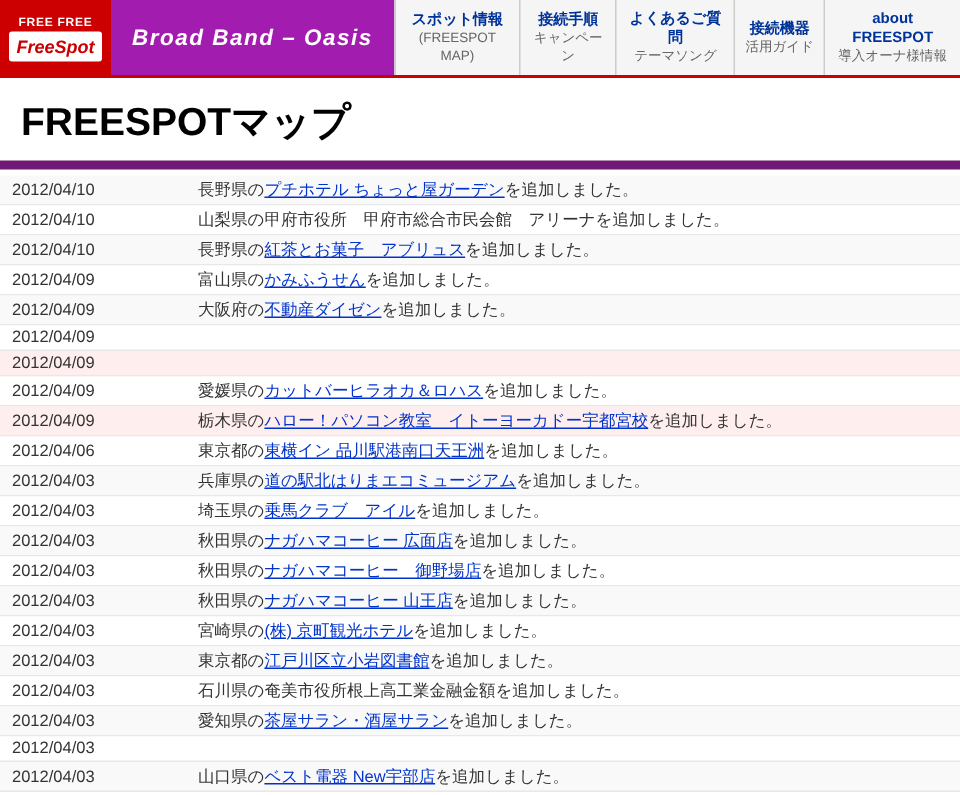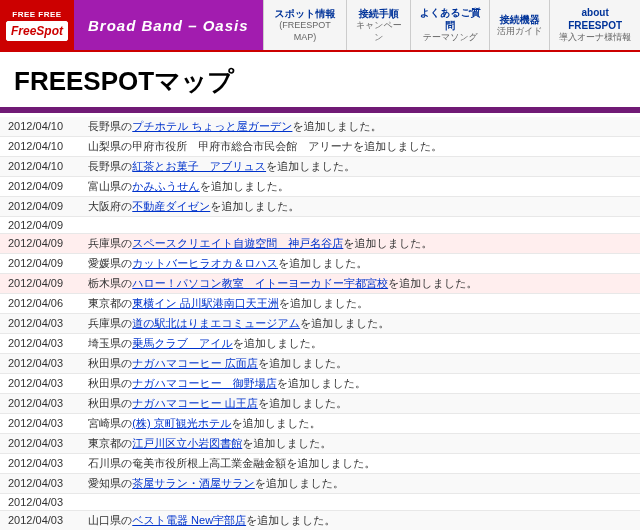--- a/index.html
+++ b/index.html
@@ -75,20 +75,21 @@
     
     #content {
       padding: 4px 0;
     }
 
     .entry-row {
       display: flex;
       align-items: baseline;
       padding: 2px 8px;
       border-bottom: 1px solid #e8e8e8;
+      gap: 44px;
     }
     .entry-row:nth-child(odd) { background: #f9f9f9; }
     .entry-row:nth-child(even) { background: #fff; }
 
     .entry-date {
       color: #333;
       min-width: 80px;
       font-size: 11px;
       flex-shrink: 0;
     }
@@ -200,21 +201,20 @@
     </div>
     <div class="entry-row">
       <span class="entry-date">2012/04/09</span>
       <span class="entry-text">大阪府の<a class="entry-link" href="#">不動産ダイゼン</a>を追加しました。</span>
     </div>
     <div class="entry-row">
       <span class="entry-date">2012/04/09</span>
     </div>
     <div class="entry-row highlight-row">
       <span class="entry-date">2012/04/09</span>
-      <span class="entry-text">兵庫県の<a class="entry-link" href="#">スペースクリエイト自遊空間　神戸名谷店</a>を追加しました。</span>
     </div>
     <div class="entry-row">
       <span class="entry-date">2012/04/09</span>
       <span class="entry-text">愛媛県の<a class="entry-link" href="#">カットバーヒラオカ＆ロハス</a>を追加しました。</span>
     </div>
     <div class="entry-row highlight-row">
       <span class="entry-date">2012/04/09</span>
       <span class="entry-text">栃木県の<a class="entry-link" href="#">ハロー！パソコン教室　イトーヨーカドー宇都宮校</a>を追加しました。</span>
     </div>
     <div class="entry-row">

